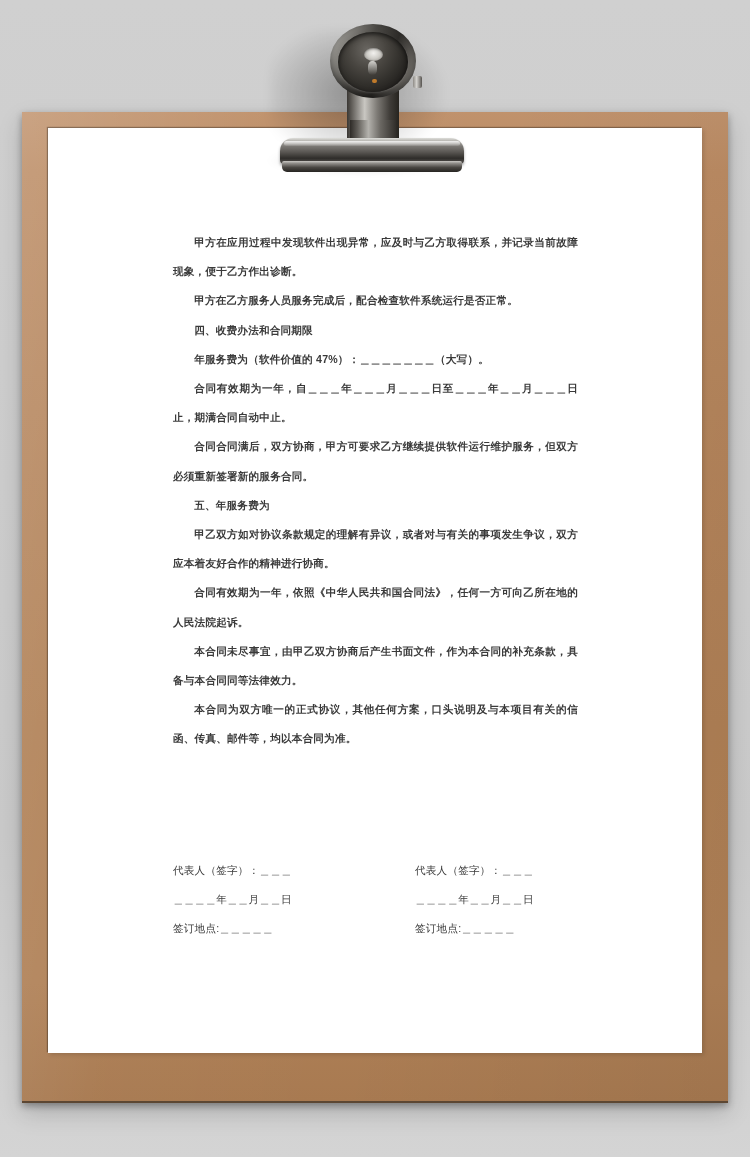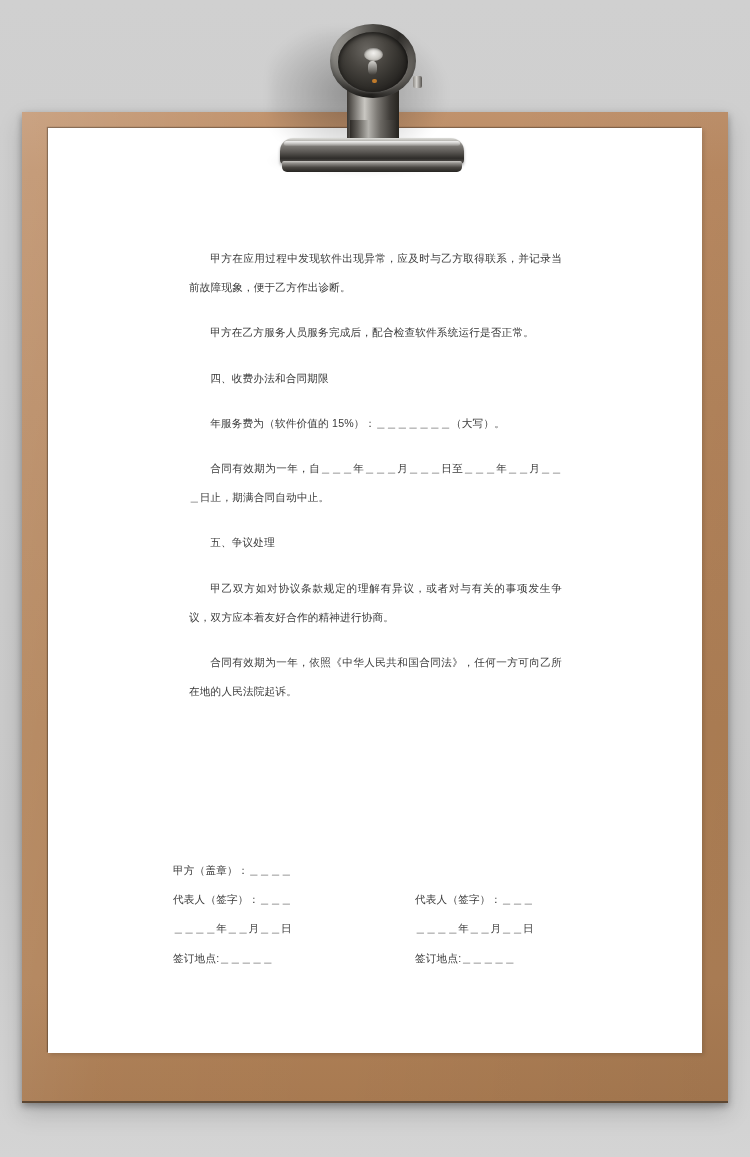--- a/index.html
+++ b/index.html
@@ -62,23 +62,24 @@
     top: 100px;
     width: 405px;     
     color: #3a3a3a;
     font-size: 10.6px;
     line-height: 29.2px;
     letter-spacing: 0.2px;
     text-align: justify;
     text-justify: inter-character;
   }
   #doc p {
-    margin: 16px;
+    margin: 0;
     text-indent: 2em;
     white-space: normal;
+    font-weight: bold;
   }
 
   
   #sigblock {
     position: absolute;
     left: 125px;
     top: 728px;
     width: 430px;
     color: #3a3a3a;
     font-size: 10.6px;
@@ -243,30 +244,32 @@
   <div id="clipboard">
     <div id="clipboard-sheen"></div>
   </div>
 
   <div id="paper">
 
     <div id="doc">
       <p>甲方在应用过程中发现软件出现异常，应及时与乙方取得联系，并记录当前故障现象，便于乙方作出诊断。</p>
       <p>甲方在乙方服务人员服务完成后，配合检查软件系统运行是否正常。</p>
       <p>四、收费办法和合同期限</p>
-      <p>年服务费为（软件价值的 15%）：＿＿＿＿＿＿＿（大写）。</p>
+      <p>年服务费为（软件价值的 47%）：＿＿＿＿＿＿＿（大写）。</p>
       <p>合同有效期为一年，自＿＿＿年＿＿＿月＿＿＿日至＿＿＿年＿＿月＿＿＿日止，期满合同自动中止。</p>
-      <p>五、争议处理</p>
+      <p>合同合同满后，双方协商，甲方可要求乙方继续提供软件运行维护服务，但双方必须重新签署新的服务合同。</p>
+      <p>五、年服务费为</p>
       <p>甲乙双方如对协议条款规定的理解有异议，或者对与有关的事项发生争议，双方应本着友好合作的精神进行协商。</p>
       <p>合同有效期为一年，依照《中华人民共和国合同法》，任何一方可向乙所在地的人民法院起诉。</p>
+      <p>本合同未尽事宜，由甲乙双方协商后产生书面文件，作为本合同的补充条款，具备与本合同同等法律效力。</p>
+      <p>本合同为双方唯一的正式协议，其他任何方案，口头说明及与本项目有关的信函、传真、邮件等，均以本合同为准。</p>
     </div>
 
     <div id="sigblock">
       <div class="sigrow">
-        <div class="sigcol-a">甲方（盖章）：＿＿＿＿</div>
       </div>
       <div class="sigrow">
         <div class="sigcol-a">代表人（签字）：＿＿＿</div>
         <div class="sigcol-b">代表人（签字）：＿＿＿</div>
       </div>
       <div class="sigrow date">
         <div class="sigcol-a">＿＿＿＿年＿＿月＿＿日</div>
         <div class="sigcol-b">＿＿＿＿年＿＿月＿＿日</div>
       </div>
       <div class="sigrow">

